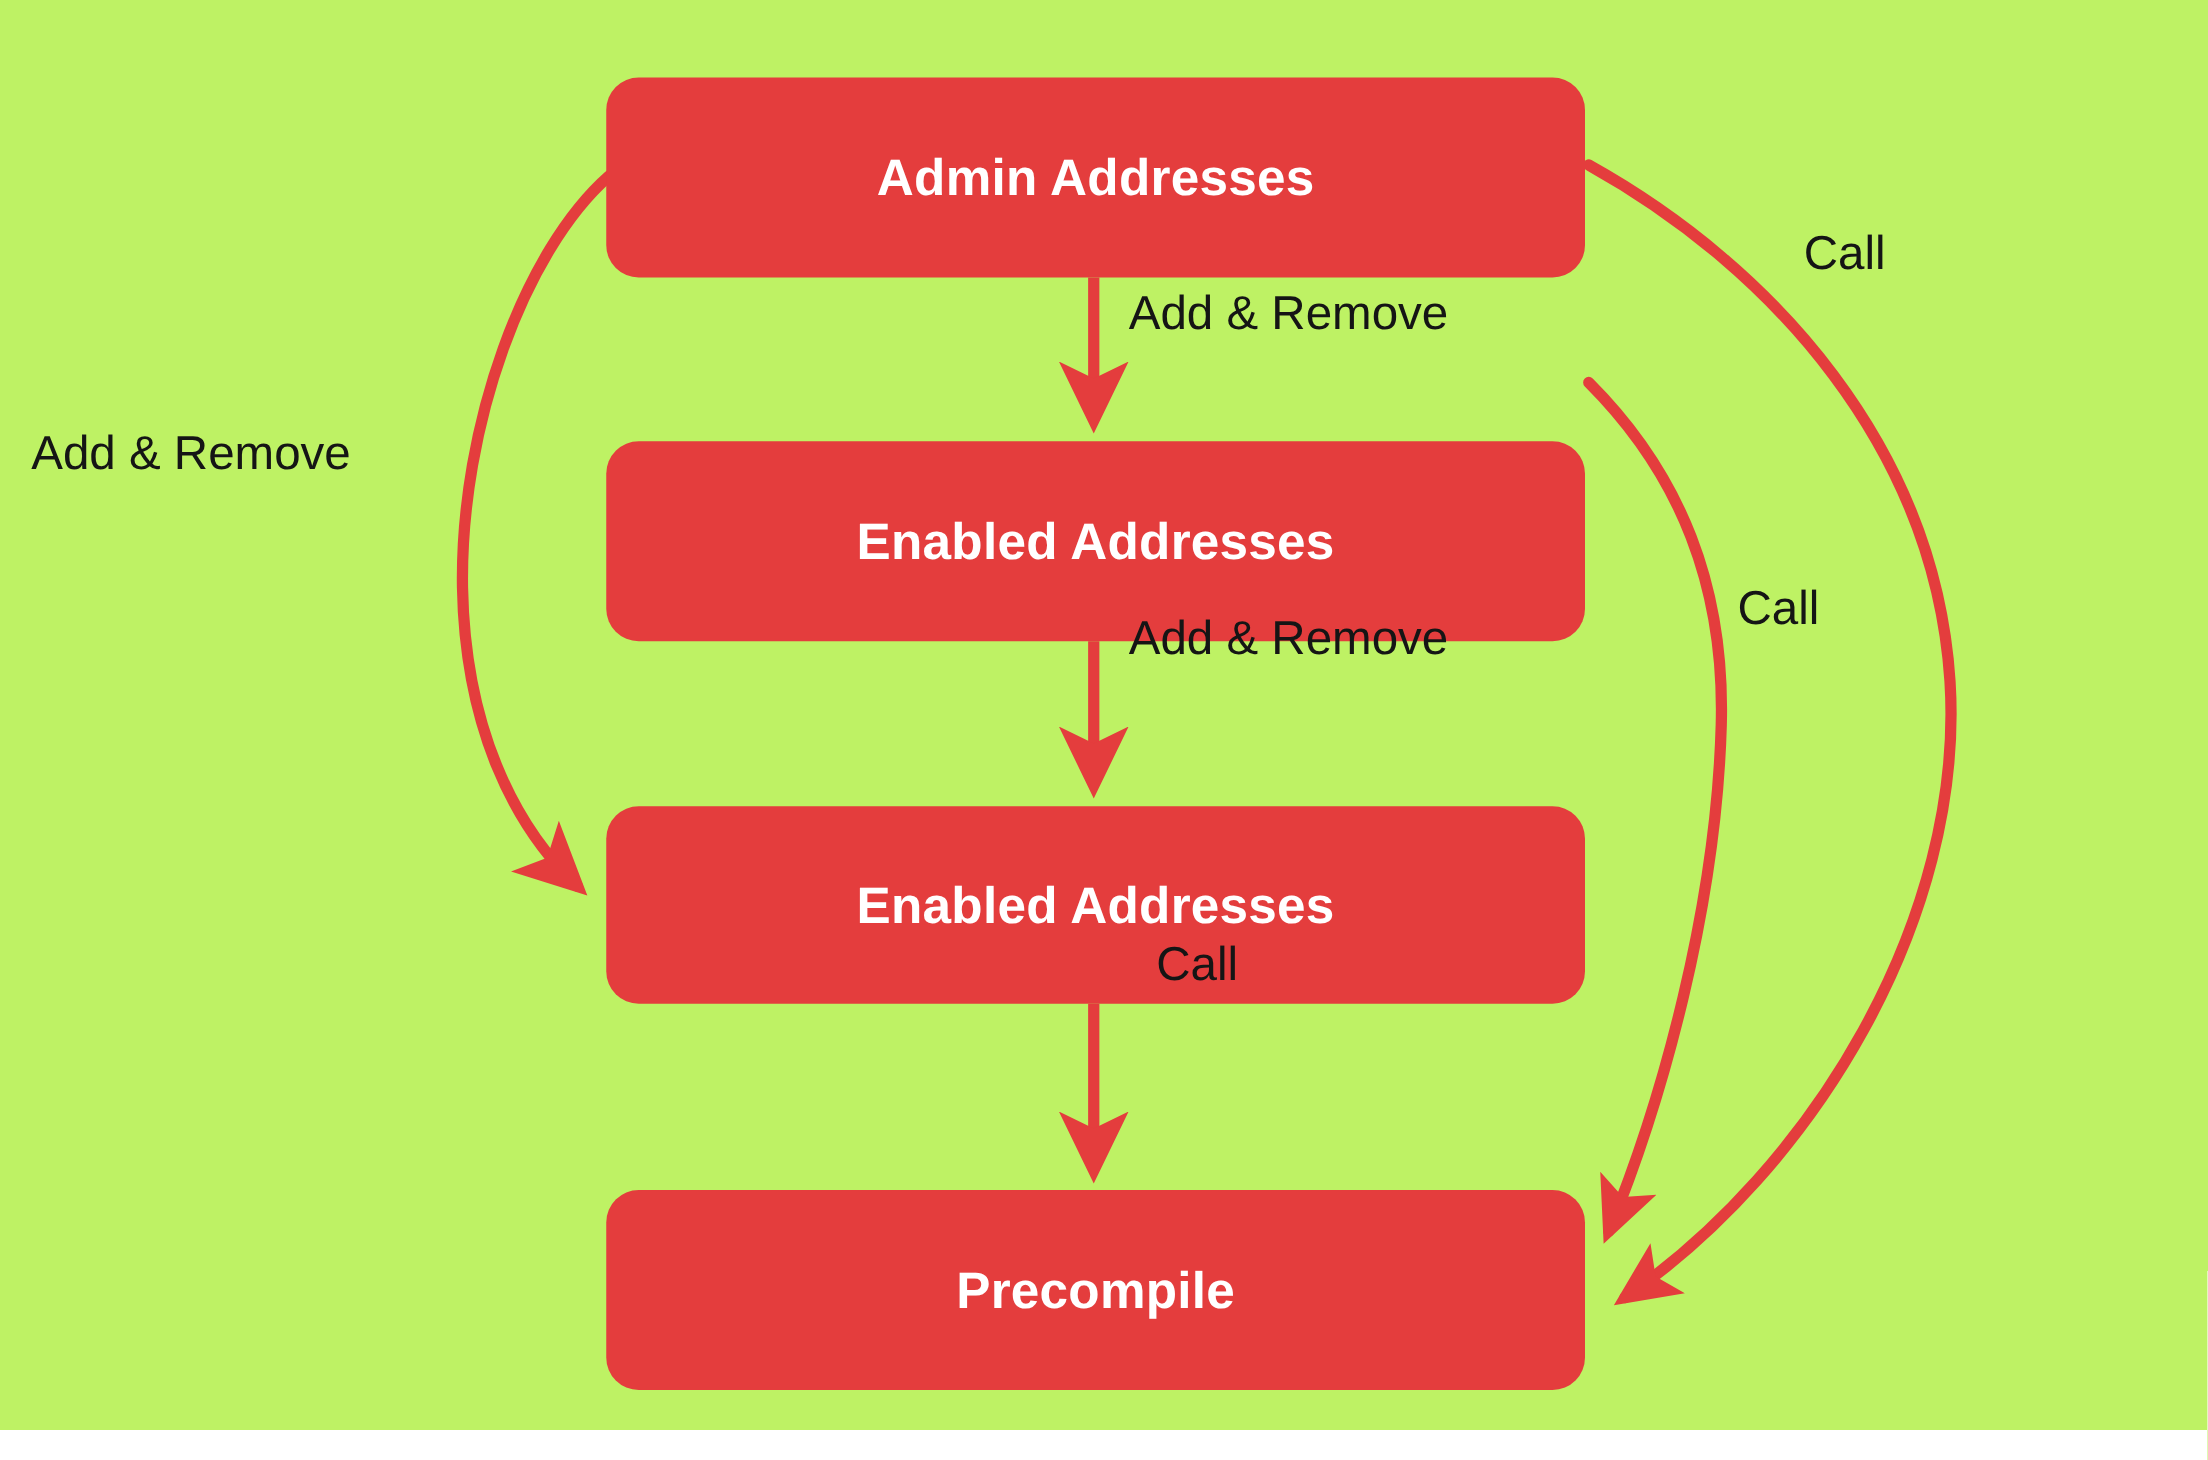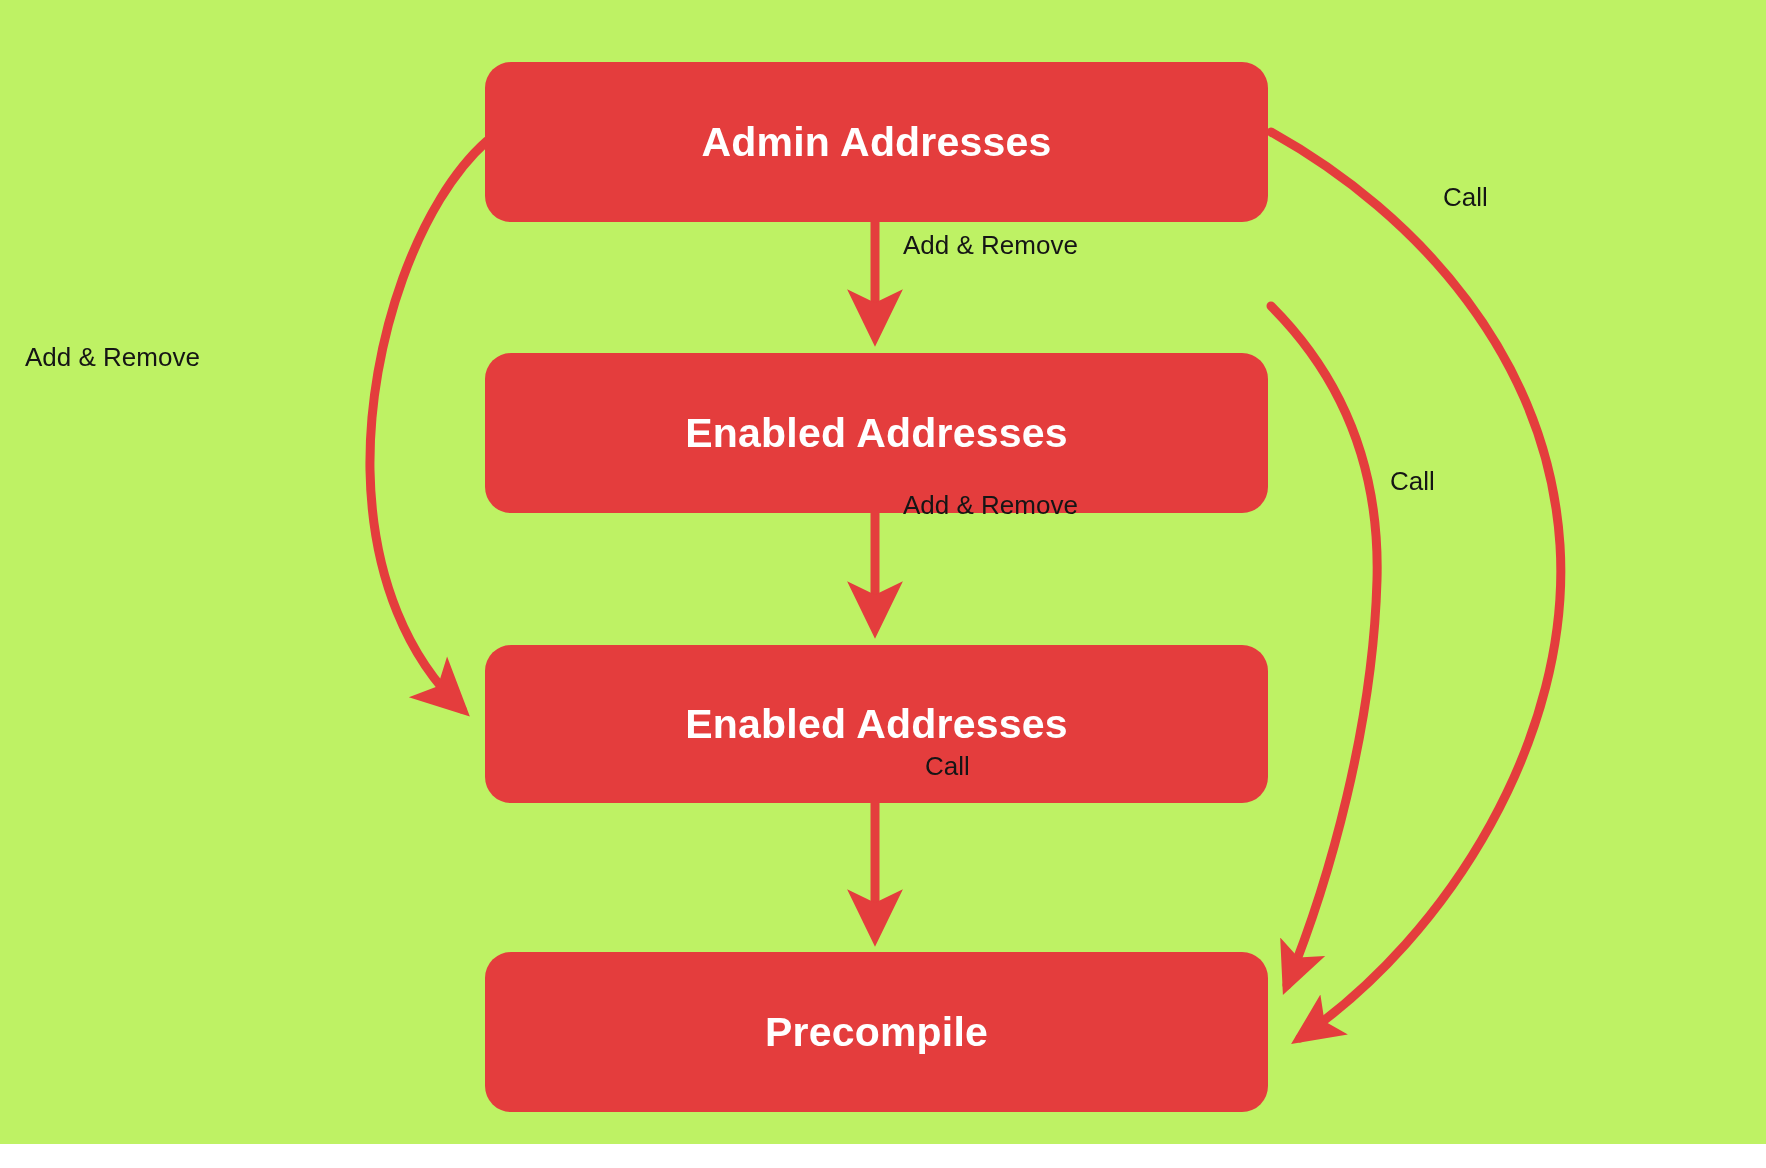--- a/index.html
+++ b/index.html
@@ -41,21 +41,21 @@
     font-size: 41px;
     letter-spacing: 0.2px;
     line-height: 1;
     white-space: nowrap;
   }
   .edge-label {
     position: absolute;
     color: #151515;
     font-family: "Liberation Sans", sans-serif;
     font-weight: normal;
-    font-size: 26px;
+    font-size: 38px;
     line-height: 1;
     white-space: nowrap;
   }
 </style>
 </head>
 <body>
 
 <div id="canvas">
 
   <svg id="edges" viewBox="0 0 1766 1168" xmlns="http://www.w3.org/2000/svg">

